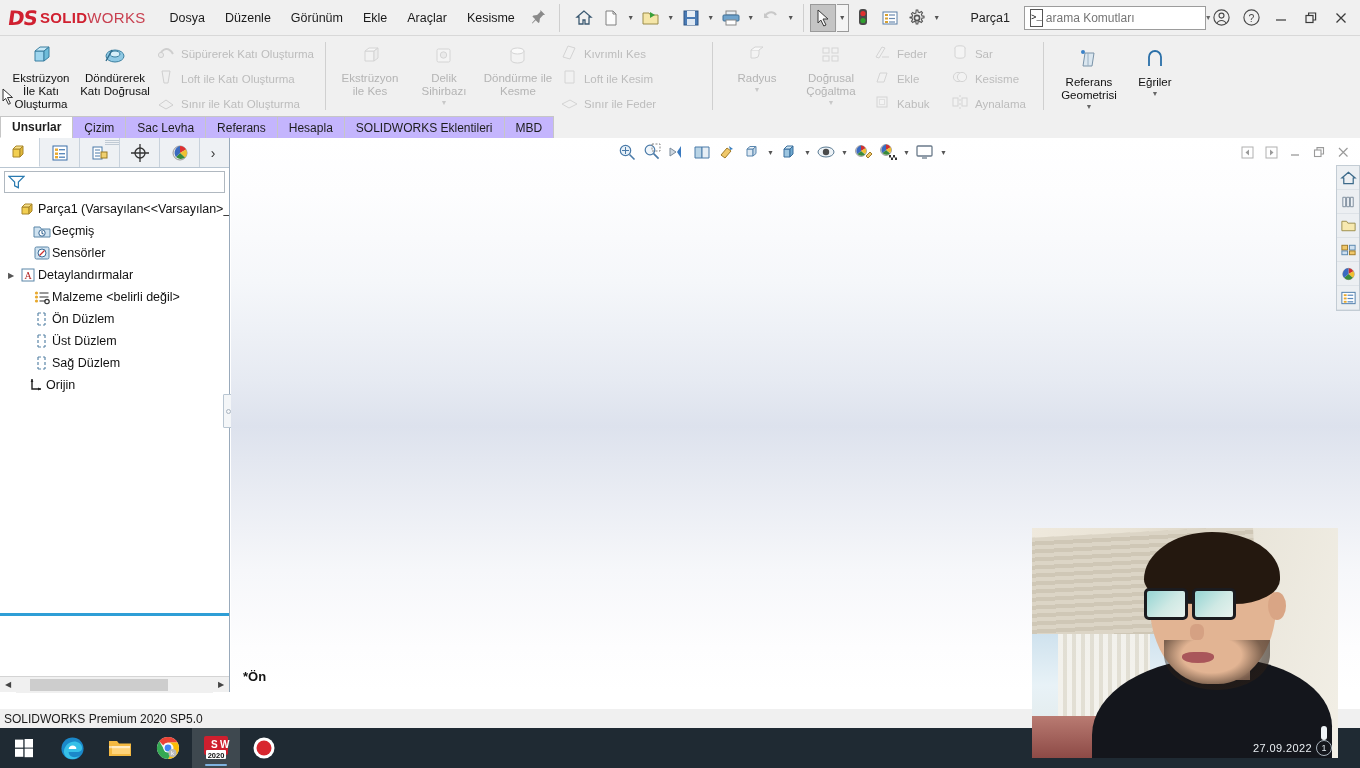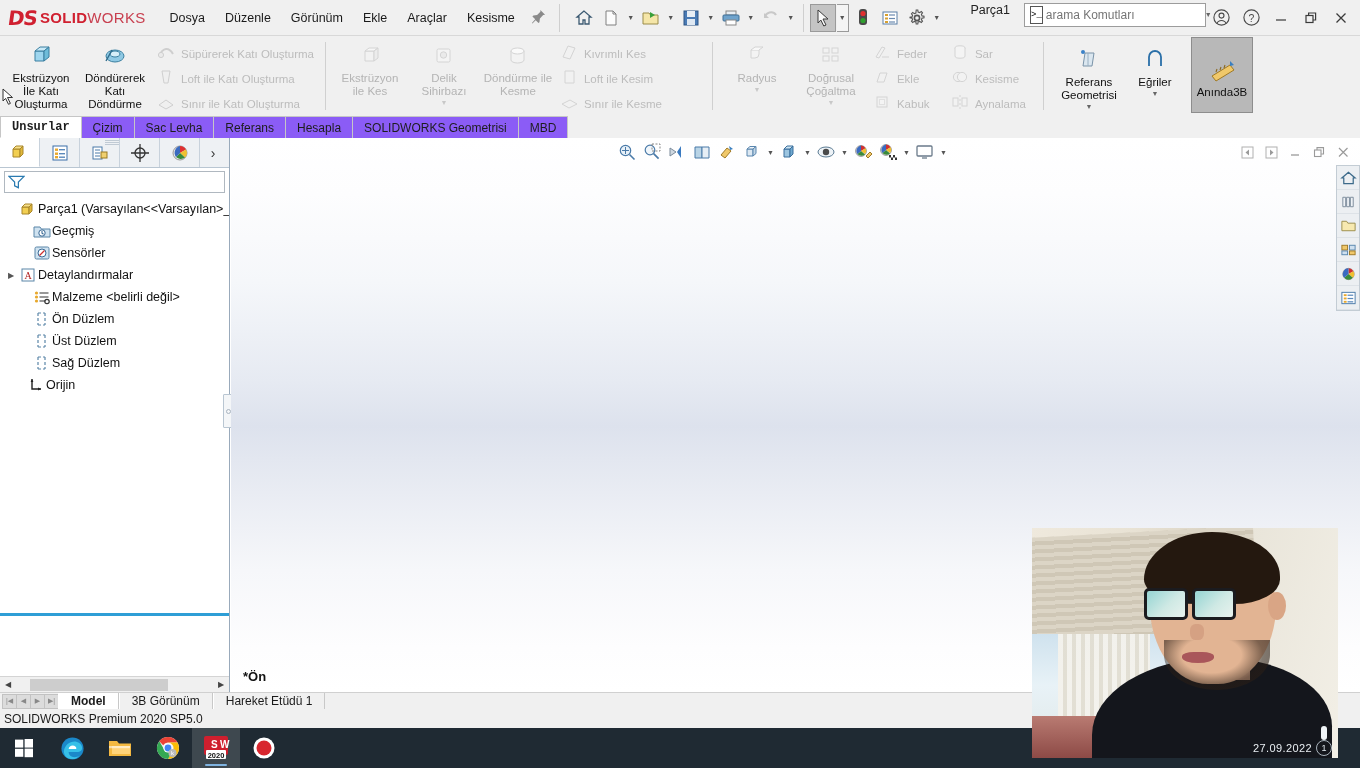--- a/index.html
+++ b/index.html
@@ -43,21 +43,21 @@
     width: 26px; height: 28px; display: flex; align-items: center; justify-content: center;
     cursor: default;
   }
   .qat-btn.active { background: #c4c4c4; border: 1px solid #9a9a9a; }
   .caret {
     width: 12px; height: 28px; display: flex; align-items: center; justify-content: center;
     font-size: 7px; color: #555; cursor: default;
   }
   .caret.boxed { border: 1px solid #9a9a9a; border-left: none; background: #f4f4f4;}
 
-  .title-right { margin-left: auto; display: flex; padding-right: 4px; }
+  .title-right { margin-left: auto; display: flex; align-items: center; padding-right: 4px; }
   .doc-title { font-size: 12.5px; color: #222; padding: 0 14px; }
   .searchbox {
     display: flex; align-items: center; width: 182px; height: 24px;
     border: 1px solid #9c9c9c; background: #fff; padding: 0 2px;
   }
   .search-cmd-icon {
     width: 18px; height: 18px; background: #fff; border: 1px solid #555;
     display:flex;align-items:center;justify-content:center;
     font-size: 9px; color: #000; font-family: "Liberation Mono", monospace;
     margin: 0 3px;
@@ -103,24 +103,24 @@
   .rcol { display: flex; flex-direction: column; justify-content: flex-start; padding-top: 3px;}
 
   
   .rtabs {
     position: absolute; left: 0; top: 116px; width: 1360px; height: 22px;
     background: #f0f0f0; display: flex; align-items: flex-end;
   }
   .rtab {
     height: 22px; padding: 0 11px; font-size: 12px; color: #1d1d1d;
     display: flex; align-items: center; cursor: default;
-    background: #8b5cf6; border: 1px solid #c6c6c6; border-bottom: none;
+    background: #c4b5fd; border: 1px solid #c6c6c6; border-bottom: none;
     margin-right: -1px;
   }
-  .rtab.sel { background: #fff; font-weight: bold; border-bottom: 1px solid #fff; font-family: Liberation Mono, monospace; }
+  .rtab.sel { background: #fff; font-weight: bold; border-bottom: 1px solid #fff; }
 
   
   .leftpanel {
     position: absolute; left: 0; top: 138px; width: 230px; height: 554px;
     background: #fff; border-right: 1px solid #9ab;
   }
   .lp-tabs {
     height: 30px; display: flex; align-items: stretch;
     background: #eef1f4; border-bottom: 1px solid #b9c6d2;
     position: relative;
@@ -511,21 +511,21 @@
         <span class="rlabel">Ekstrüzyon İle Katı Oluşturma</span>
       </div>
       <div class="rbtn">
         <span class="ricon">
           <svg width="26" height="24" viewBox="0 0 26 24">
               <ellipse cx="13" cy="12" rx="9" ry="6" fill="#8fc9e4" stroke="#3a7fa0"></ellipse>
               <ellipse cx="13" cy="10" rx="5" ry="3" fill="#d6eef8" stroke="#3a7fa0"></ellipse>
               <path d="M4 17l6-11" stroke="#2d6a8a" stroke-width="1.4"></path>
             </svg>
         </span>
-        <span class="rlabel">Döndürerek Katı Döndürme</span>
+        <span class="rlabel">Döndürerek Katı Doğrusal</span>
       </div>
       <div class="rcol">
         <div class="rbtn-h disabled">
           <span>
             <svg width="20" height="18" viewBox="0 0 20 18">
                 <path d="M3 13c4-9 10-9 14-2" fill="none" stroke="#cfcfcf" stroke-width="2"></path>
                 <circle cx="5" cy="12" r="2.6" fill="#eaeaea" stroke="#cfcfcf"></circle>
               </svg>
           </span>
           <span class="rlabel">Süpürerek Katı Oluşturma</span>
@@ -597,21 +597,21 @@
               </svg>
           </span>
           <span class="rlabel">Loft ile Kesim</span>
         </div>
         <div class="rbtn-h disabled">
           <span>
             <svg width="20" height="18" viewBox="0 0 20 18">
                 <path d="M3 11l8-4 7 4-8 4z" fill="#f1f1f1" stroke="#d4d4d4"></path>
               </svg>
           </span>
-          <span class="rlabel">Sınır ile Kesme</span>
+          <span class="rlabel">Sınır ile Feder</span>
         </div>
       </div>
     </div>
 
     <div class="rgroup-sep"></div>
 
     <div class="rgroup">
       <div class="rbtn disabled">
         <span class="ricon">
           <svg width="26" height="22" viewBox="0 0 26 22">
@@ -712,45 +712,33 @@
         <span class="ricon">
           <svg width="26" height="24" viewBox="0 0 26 24">
               <path d="M7 18V9a6 6 0 0 1 12 0v9" fill="none" stroke="#2a6fa8" stroke-width="1.8"></path>
             </svg>
         </span>
         <span class="rlabel">Eğriler</span>
         <span class="rcaret">▼</span>
       </div>
     </div>
 
-    <div class="rgroup" style="padding-top:2px">
-      <div class="rbtn active-box">
-        <span class="ricon">
-          <svg width="30" height="26" viewBox="0 0 30 26">
-              <path d="M5 19l18-11 4 5-18 11z" fill="#f0c86a" stroke="#a07a26"></path>
-              <path d="M9 15l1-3M13 13l1-3M17 11l1-3" stroke="#8a6820" stroke-width="1.1"></path>
-              <path d="M23 4l4 4-4 1z" fill="#3a7fbf"></path>
-            </svg>
-        </span>
-        <span class="rlabel">Anında3B</span>
-      </div>
-    </div>
   </div>
 
   <svg class="cursor-arrow" width="14" height="18" viewBox="0 0 14 18">
     <path d="M1 1l9.5 8.5h-5l2.9 5.9-1.9.9-2.9-5.9L1 13z" fill="#fff" stroke="#333" stroke-width="1"></path>
   </svg>
 
   <div class="rtabs">
     <div class="rtab sel">Unsurlar</div>
     <div class="rtab">Çizim</div>
     <div class="rtab">Sac Levha</div>
     <div class="rtab">Referans</div>
     <div class="rtab">Hesapla</div>
-    <div class="rtab">SOLIDWORKS Geometrisi</div>
+    <div class="rtab">SOLIDWORKS Eklentileri</div>
     <div class="rtab">MBD</div>
   </div>
 
   <div class="leftpanel">
     <div class="lp-tabs">
       <div class="lp-grip">
           <i></i>
           <i></i>
           <i></i>
         </div>
@@ -1085,31 +1073,20 @@
           <rect x="4" y="4" width="3" height="2" fill="#e8a82c"></rect>
           <rect x="8" y="4.4" width="6" height="1.3" fill="#5b89bb"></rect>
           <rect x="4" y="7.5" width="3" height="2" fill="#e8a82c"></rect>
           <rect x="8" y="7.9" width="6" height="1.3" fill="#5b89bb"></rect>
           <rect x="4" y="11" width="3" height="2" fill="#e8a82c"></rect>
           <rect x="8" y="11.4" width="6" height="1.3" fill="#5b89bb"></rect>
         </svg>
     </div>
   </div>
 
-  <div class="bottomtabs">
-    <div class="navarrows">
-      <div class="nav-a">|◀</div>
-      <div class="nav-a">◀</div>
-      <div class="nav-a">▶</div>
-      <div class="nav-a">▶|</div>
-    </div>
-    <div class="btab sel">Model</div>
-    <div class="btab">3B Görünüm</div>
-    <div class="btab">Hareket Etüdü 1</div>
-  </div>
 
   <div class="statusbar">
     <span>SOLIDWORKS Premium 2020 SP5.0</span>
   </div>
 
   <div class="taskbar">
     <div class="tb-item">
       <svg width="20" height="20" viewBox="0 0 20 20">
           <rect x="1" y="1.6" width="8.3" height="8" fill="#fff"></rect>
           <rect x="10.6" y="1" width="8.4" height="8.6" fill="#fff"></rect>

